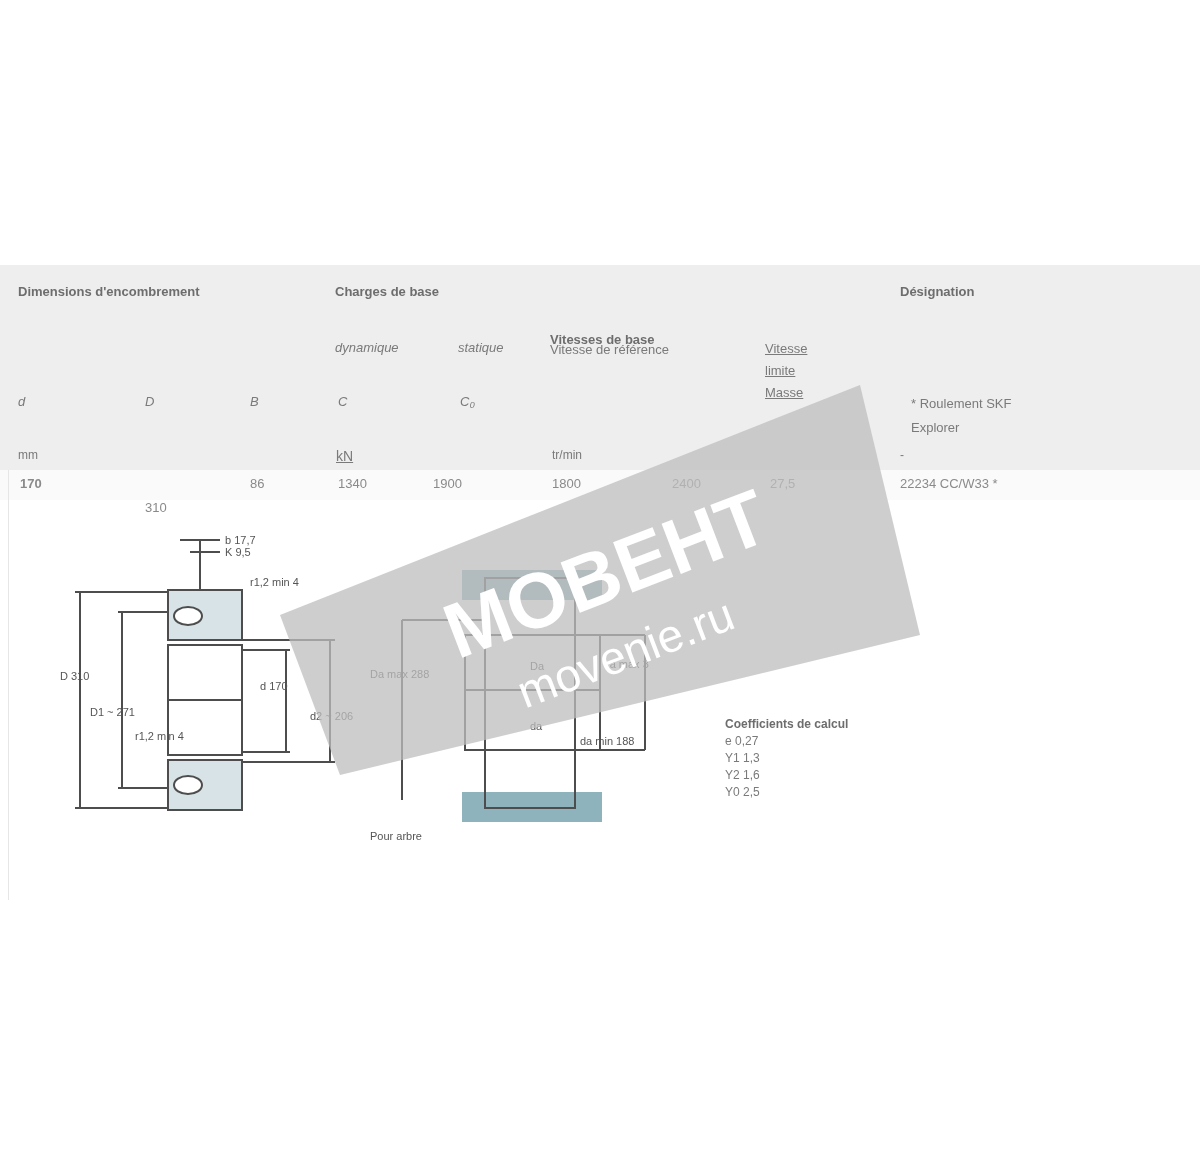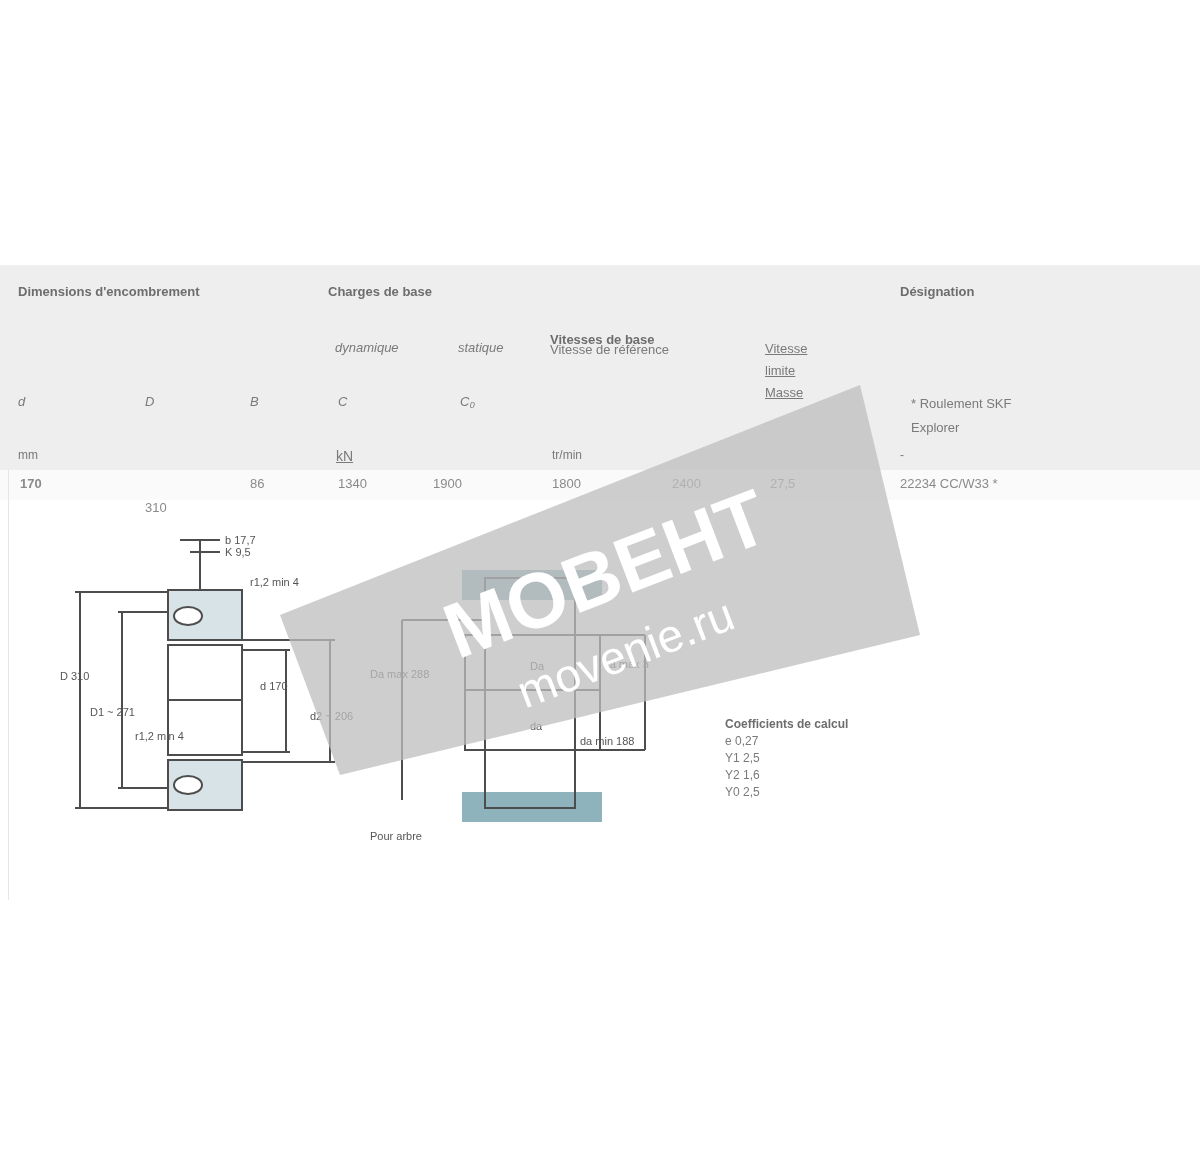--- a/index.html
+++ b/index.html
@@ -18,21 +18,21 @@
 </head>
 <body>
 
 <div class="header-band"></div>
 <div class="data-row-band"></div>
 <div class="page-frame"></div>
 
 <div class="t b" style="left:18px;top:284px;">
   <span>Dimensions d'encombrement</span>
 </div>
-<div class="t b" style="left:328px;top:284px;">Charges de base</div>
+<div class="t b" style="left:335px;top:284px;">Charges de base</div>
 <div class="t b" style="left:550px;top:284px;margin-top:48px;">Vitesses de base</div>
 <div class="t b" style="left:900px;top:284px;">Désignation</div>
 
 <div class="t i" style="left:335px;top:340px;">dynamique</div>
 <div class="t i" style="left:458px;top:340px;text-align:right;">statique</div>
 <div class="t" style="left:550px;top:340px;width:140px;white-space:normal;line-height:20px;">Vitesse de référence</div>
 <div class="t" style="left:765px;top:338px;line-height:22px;text-align:left;text-decoration:underline;">
   <div>Vitesse</div>
   <div>limite</div>
   <div>Masse</div>
@@ -126,21 +126,21 @@
     <text x="240" y="185">da min 188</text>
     <text x="190" y="110">Da</text>
     <text x="190" y="170">da</text>
     <text x="30" y="280">Pour arbre</text>
   </g>
 </svg>
 
 <div class="t" style="left:725px;top:716px;font-size:12px;line-height:17px;">
   <div class="b">Coefficients de calcul</div>
   <div>e 0,27</div>
-  <div>Y1 2,5</div>
+  <div>Y1 1,3</div>
   <div>Y2 1,6</div>
   <div>Y0 2,5</div>
 </div>
 
 <svg class="watermark" viewBox="0 0 660 390">
   <polygon points="0,230 580,0 640,250 60,390" fill="#bdbdbd" opacity="0.75"></polygon>
   <g transform="rotate(-21 330 200)">
     <text x="330" y="215" font-size="78" font-weight="bold" fill="#ffffff" text-anchor="middle">МОВЕНТ</text>
     <text x="320" y="285" font-size="46" fill="#ffffff" text-anchor="middle">movenie.ru</text>
   </g>

